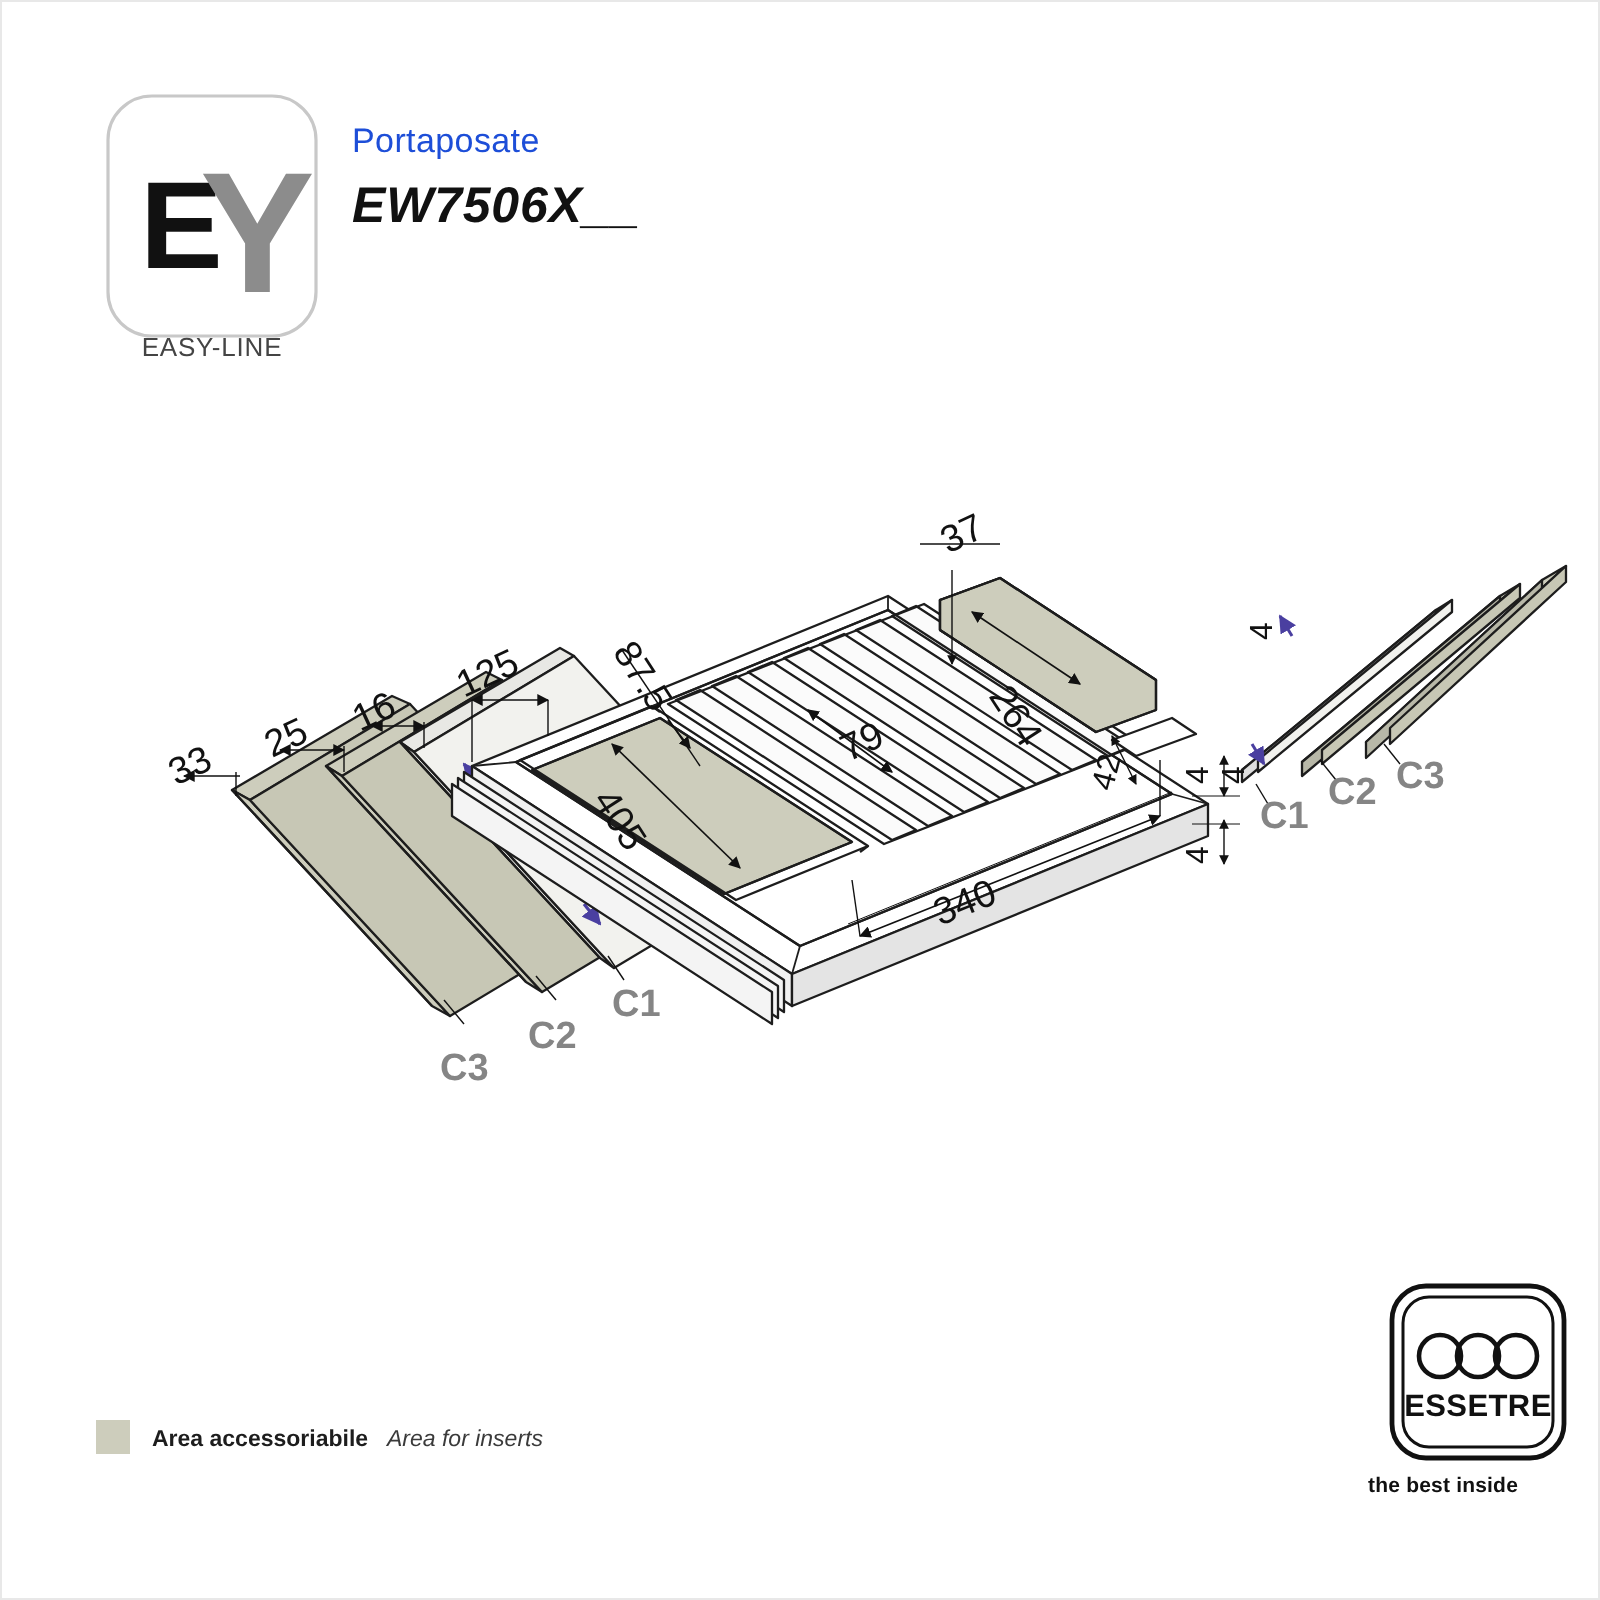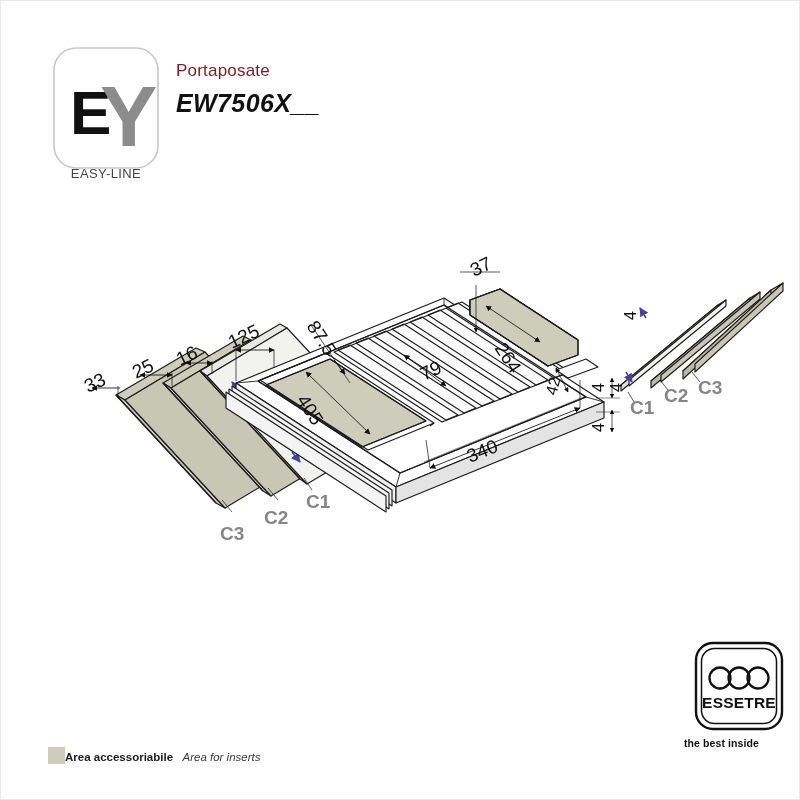--- a/index.html
+++ b/index.html
@@ -5,26 +5,26 @@
   html,body{margin:0;padding:0;background:#fff;}
   body{width:800px;height:800px;position:relative;
        font-family:"Liberation Sans",sans-serif;overflow:hidden;}
   #frame{position:absolute;inset:0;border:1px solid #e8e8e8;box-sizing:border-box;}
   #sheet{position:absolute;left:0;top:0;width:800px;height:800px;}
 
   
   #header{position:absolute;left:48px;top:42px;width:340px;height:150px;}
   #logo{position:absolute;left:0;top:0;width:116px;height:140px;}
   #logo-title{position:absolute;left:128px;top:18px;width:250px;}
-  .t-it{font-size:17px;color:#7f1d1d;line-height:1.32;letter-spacing:.2px;}
+  .t-it{font-size:17px;color:#1d4ed8;line-height:1.32;letter-spacing:.2px;}
   .t-en{font-size:17px;color:#1d1d1d;font-style:italic;line-height:1.32;letter-spacing:.2px;}
   .t-code{font-size:25px;font-weight:bold;color:#111;margin-top:7px;letter-spacing:.4px;font-style:italic;}
 
   
-  #legend{position:absolute;left:48px;top:747px;display:flex;align-items:flex-start;}
+  #legend{position:absolute;left:48px;top:710px;display:flex;align-items:flex-start;gap:11px;}
   #legend-swatch{width:17px;height:17px;background:#cdcdbc;}
   .lg-it{font-size:11.5px;font-weight:bold;color:#1d1d1d;}
   .lg-en{font-size:11.5px;font-style:italic;color:#3a3a3a;margin-left:5px;}
 
   
   #essetre{position:absolute;left:684px;top:640px;width:110px;}
   #essetre-mark{width:92px;height:92px;display:block;margin:0 auto;}
   #essetre-tag{text-align:left;font-size:10.5px;font-weight:bold;
                color:#111;margin-top:5px;letter-spacing:.1px;}
 

